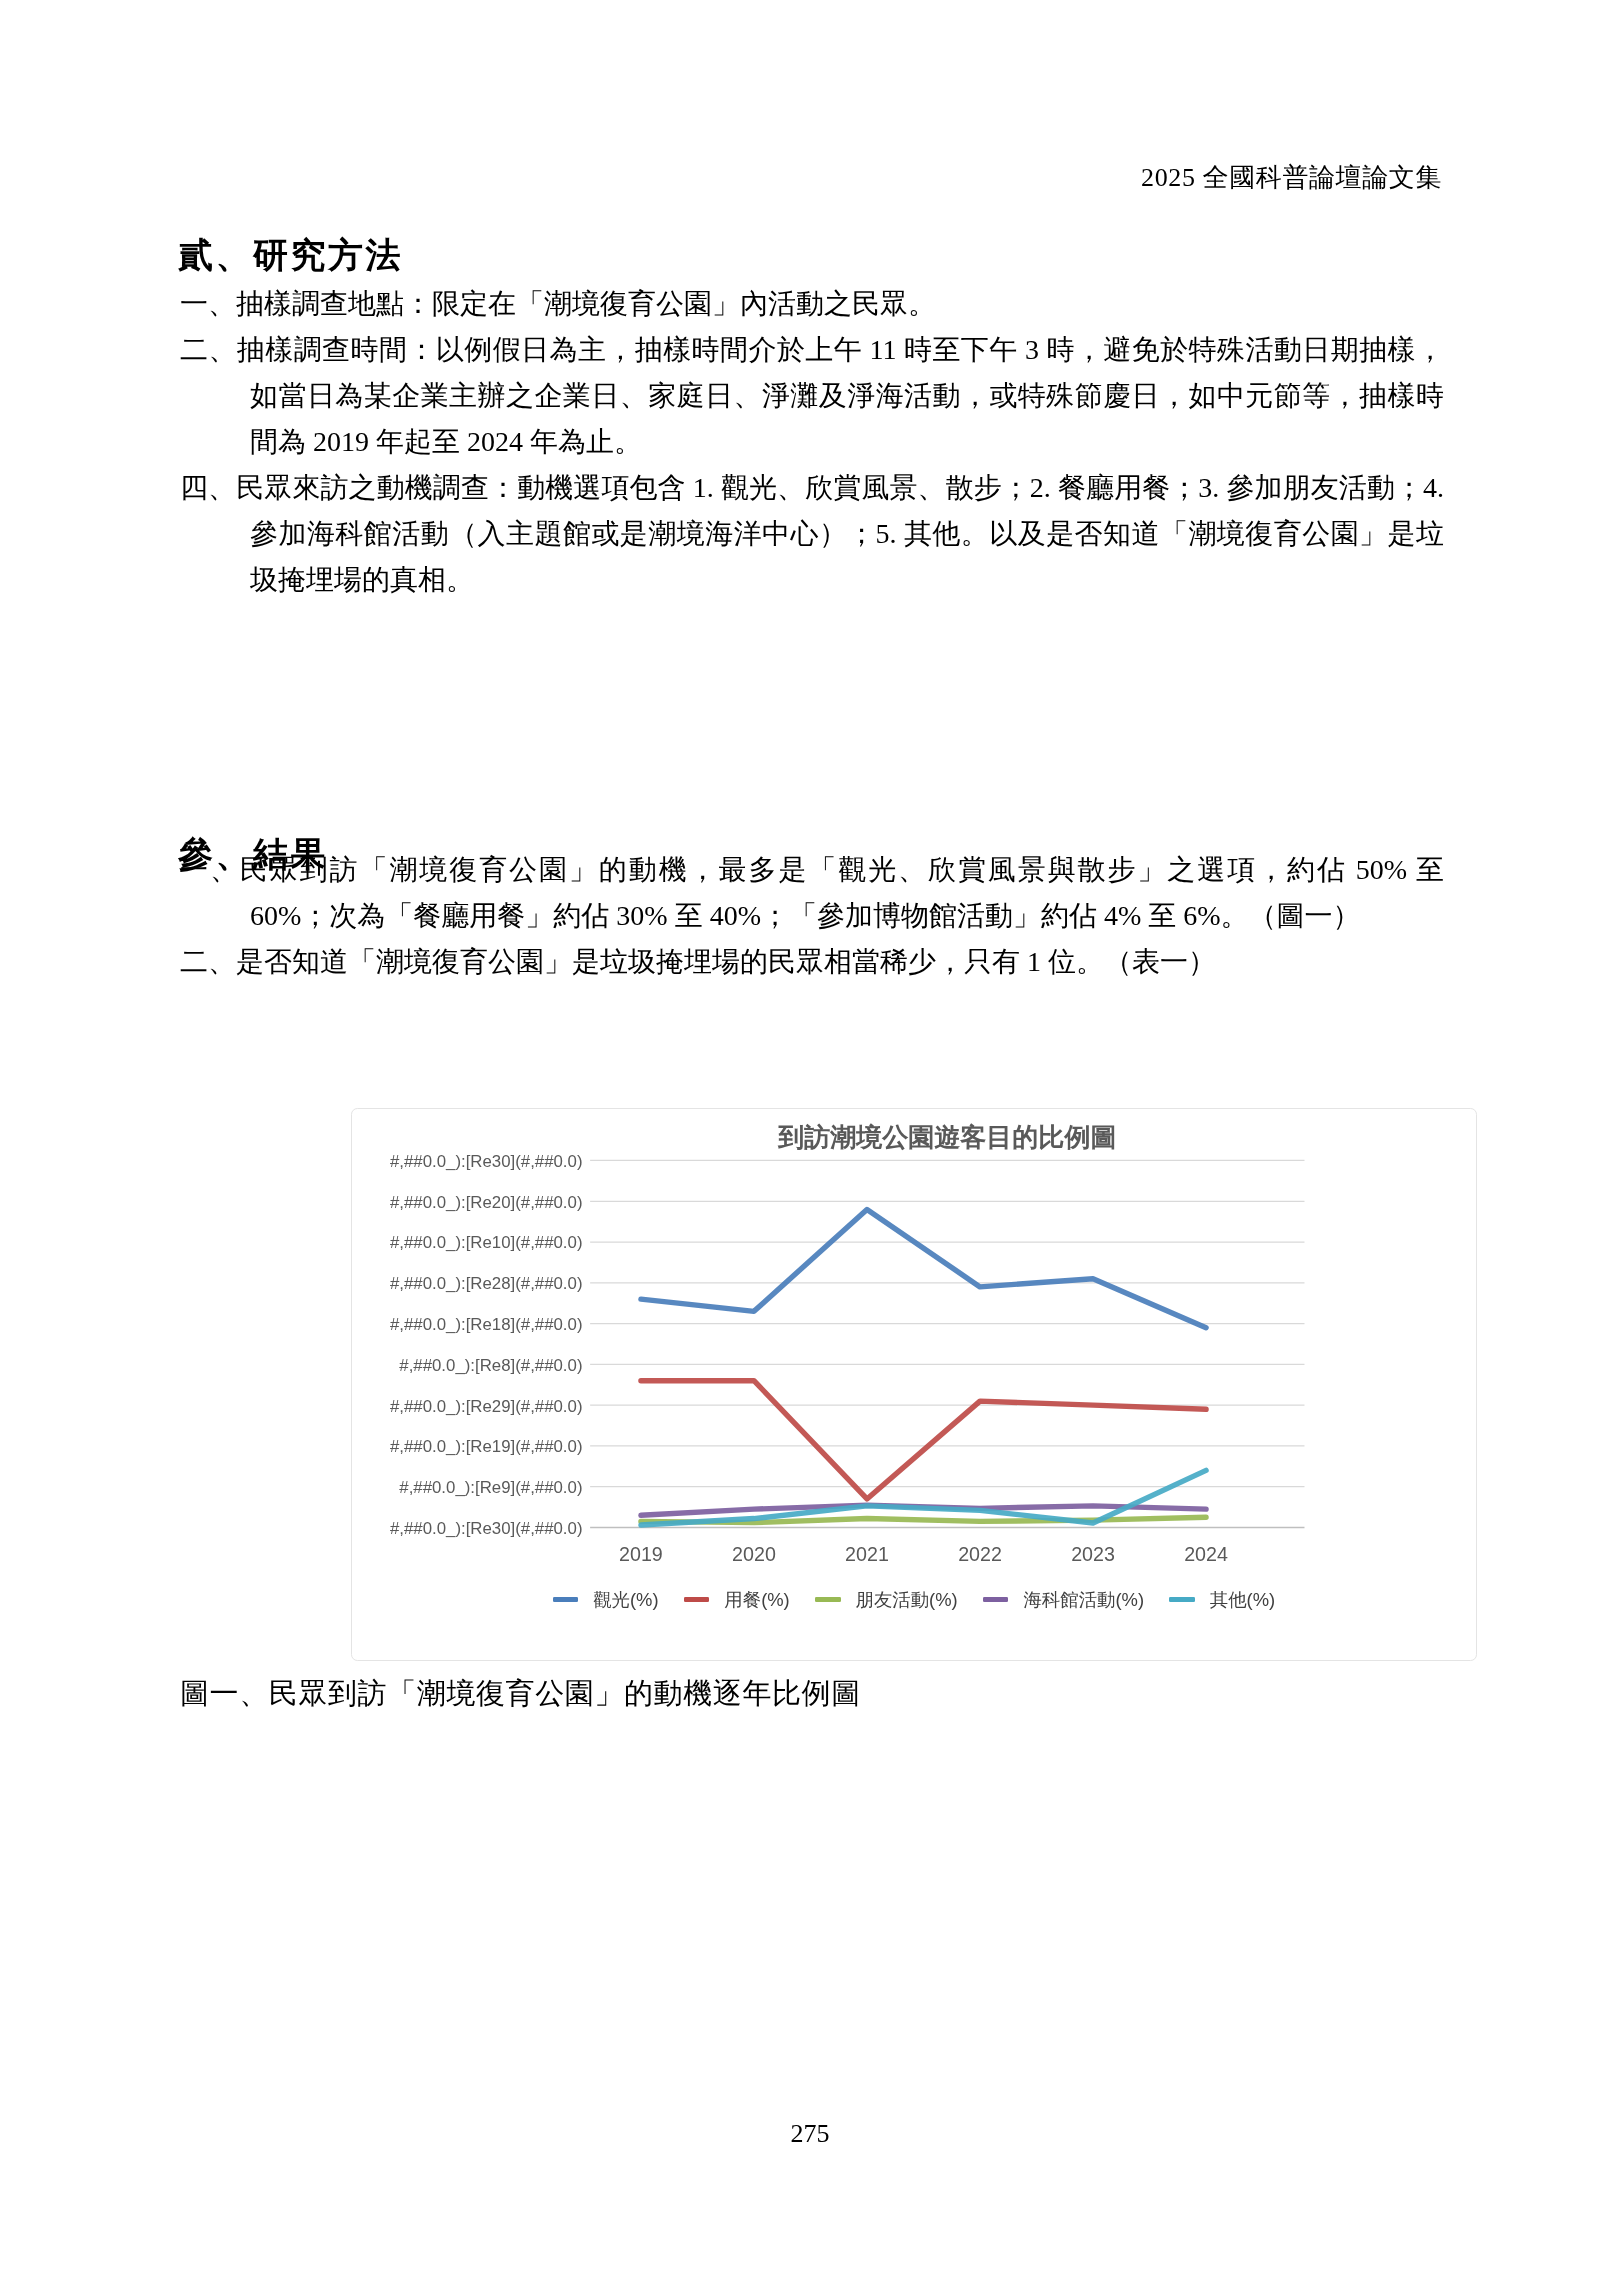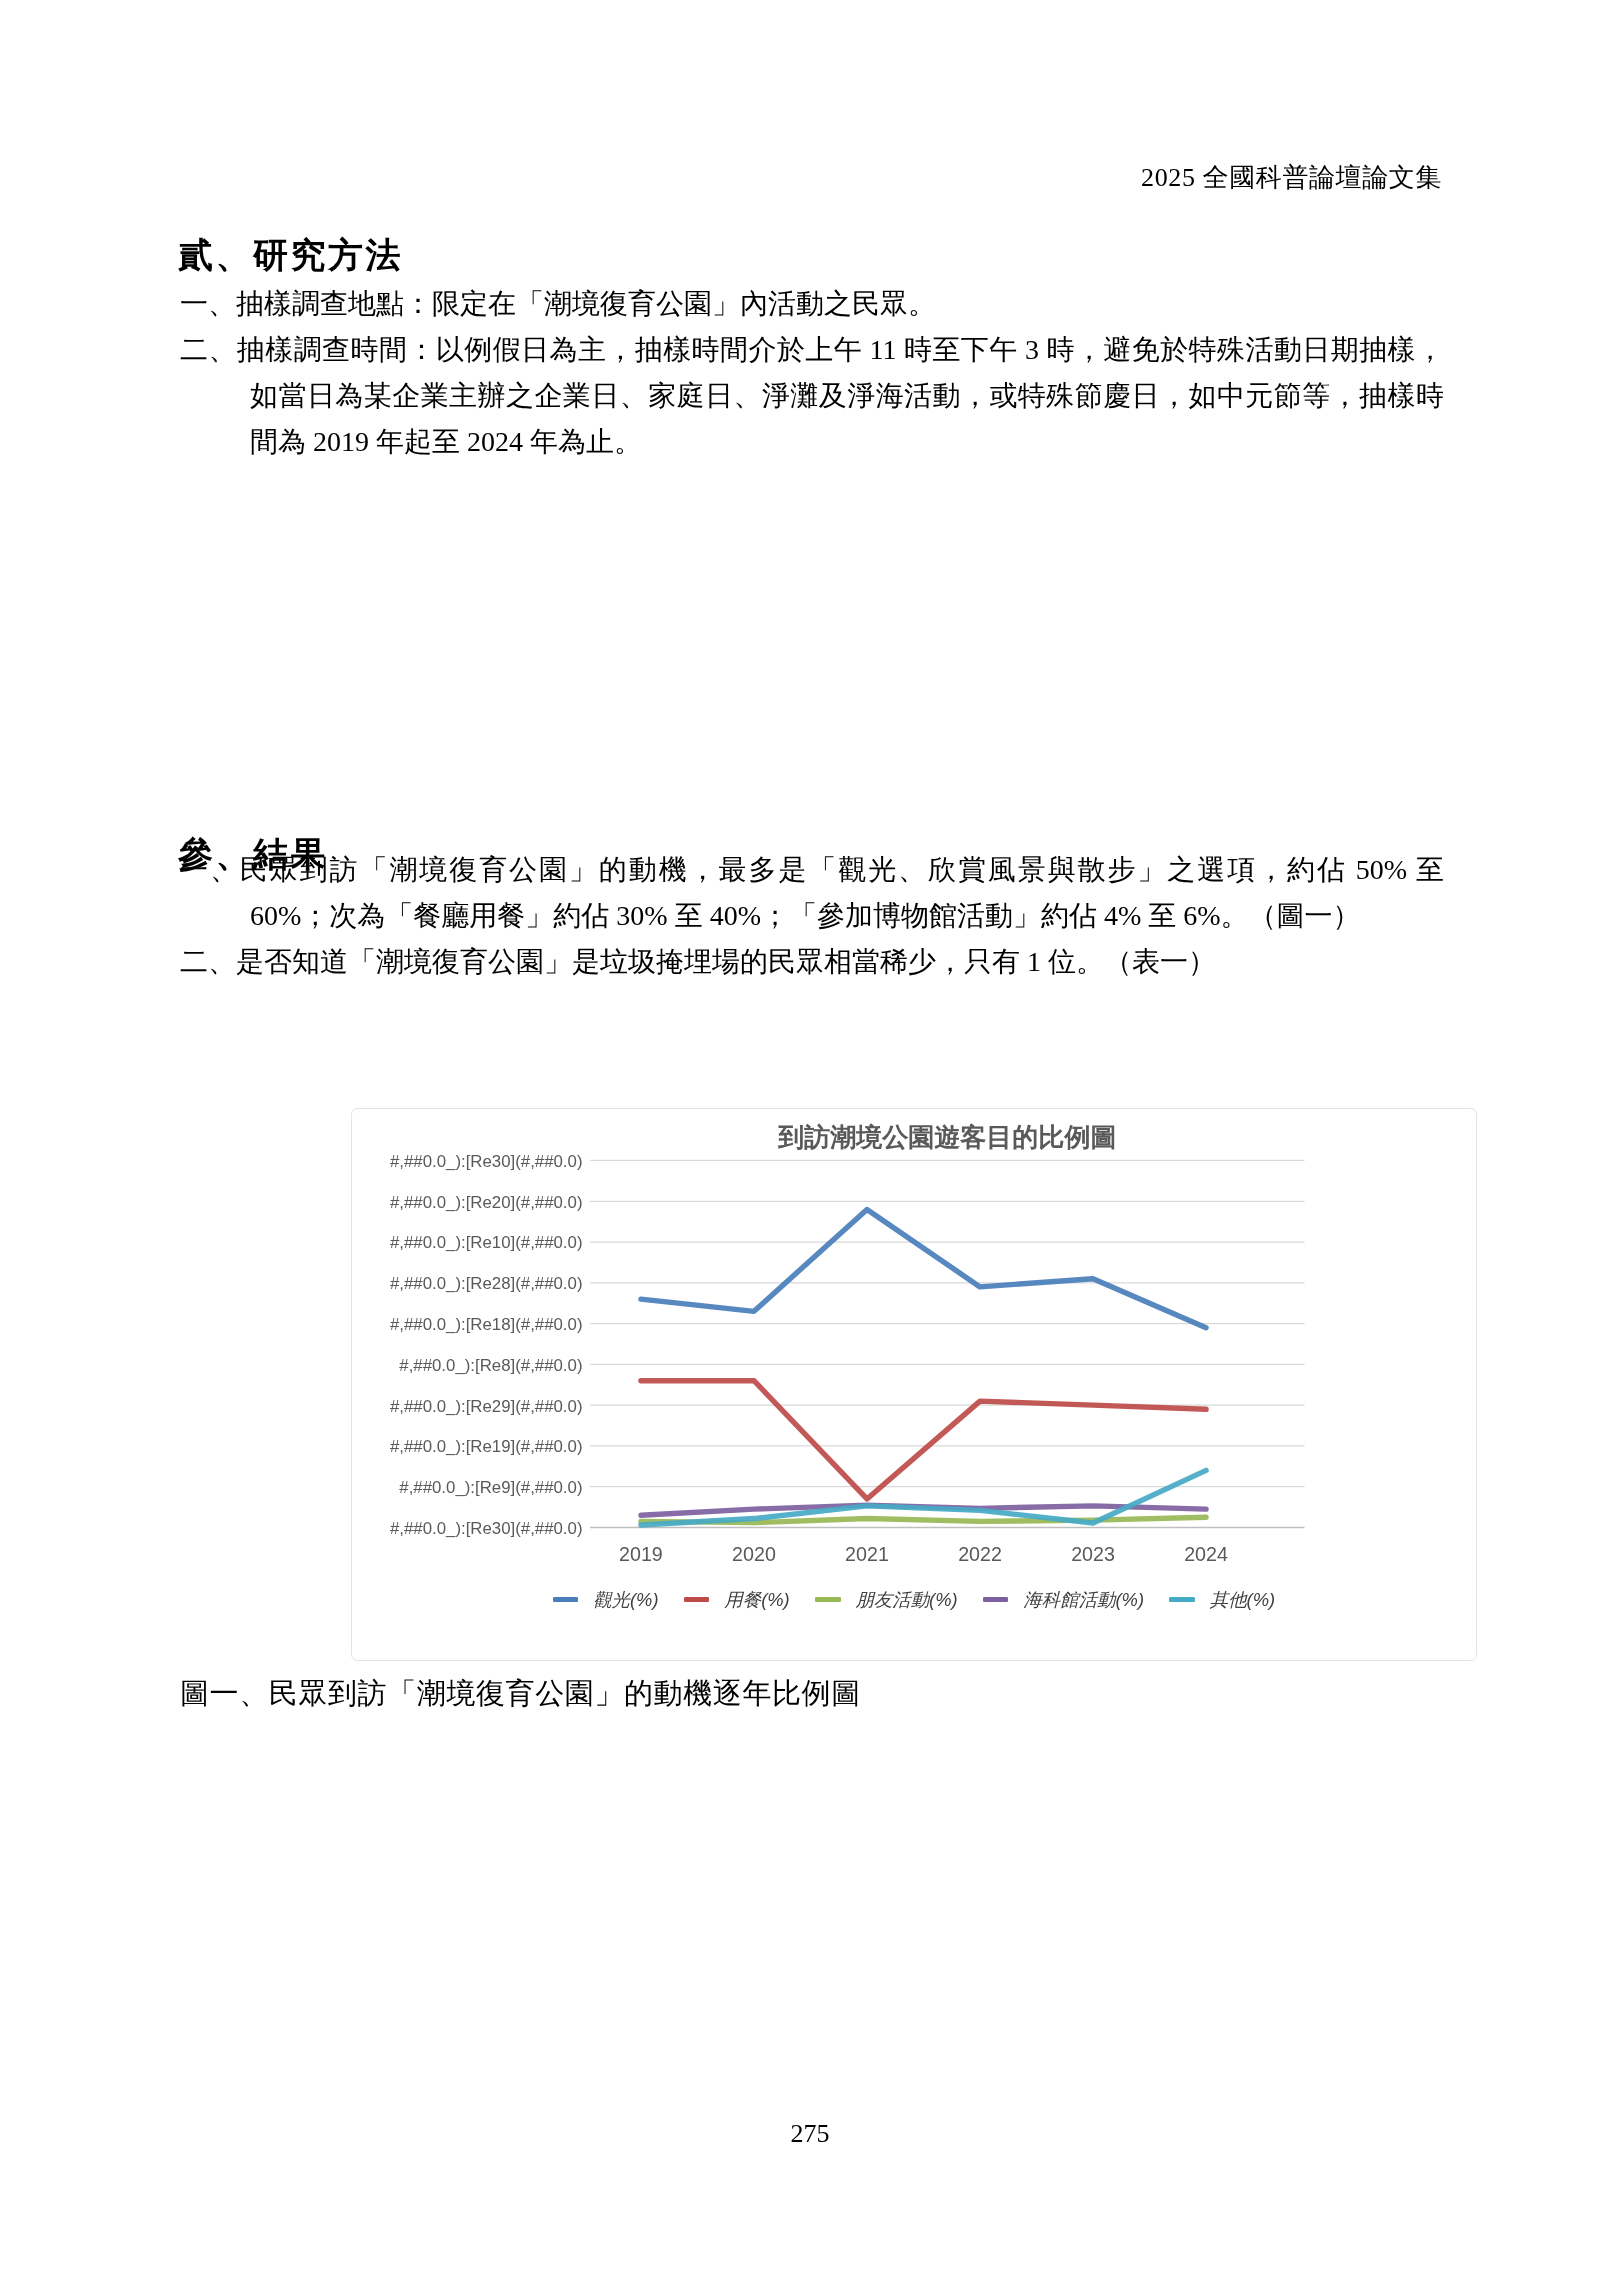--- a/index.html
+++ b/index.html
@@ -3,37 +3,38 @@
 <meta charset="utf-8">
 <style>
   html,body{margin:0;padding:0;background:#ffffff;}
   body{position:relative;width:1620px;height:2273px;font-family:"Liberation Serif", serif;color:#000;}
   .hdr{position:absolute;top:160px;right:178px;font-size:26px;letter-spacing:0.6px;}
   .sec-head{position:absolute;left:178px;font-size:35px;font-weight:bold;letter-spacing:2.5px;}
   .list{position:absolute;left:180px;width:1264px;font-size:28px;line-height:46px;text-align:justify;}
   .list .item{padding-left:70px;text-indent:-70px;}
   .chart-box{position:absolute;left:351px;top:1108px;width:1126px;height:553px;background:#fff;border:1.3px solid #e4e4e4;border-radius:6.4px;box-sizing:border-box;}
   .legend{position:absolute;left:0;right:0;top:478px;display:flex;justify-content:center;align-items:center;gap:25.4px;font-family:"Liberation Sans", sans-serif;}
-  .legend .li{display:flex;align-items:center;gap:15px;font-style:italic;}
+  .legend .li{display:flex;align-items:center;gap:15px;}
   .legend .dash{width:25.4px;height:5.7px;border-radius:1.3px;}
   .legend .lab{font-size:18.4px;color:#3f3f3f;}
   .caption{position:absolute;left:180px;top:1674px;font-size:29px;letter-spacing:0.6px;}
   .pageno{position:absolute;left:0;width:100%;top:2088px;text-align:center;font-size:26px;margin-top:31px;}
   svg{display:block;}
 </style>
 </head>
 <body>
 
 <div class="hdr">2025 全國科普論壇論文集</div>
 
 <div class="sec-head" style="top:232px;">貳、研究方法</div>
 
 <div class="list" style="top:281px;">
   <div class="item">一、抽樣調查地點：限定在「潮境復育公園」內活動之民眾。</div>
   <div class="item">二、抽樣調查時間：以例假日為主，抽樣時間介於上午 11 時至下午 3 時，避免於特殊活動日期抽樣，如當日為某企業主辦之企業日、家庭日、淨灘及淨海活動，或特殊節慶日，如中元節等，抽樣時間為 2019 年起至 2024 年為止。</div>
+  <div class="item">四、民眾來訪之動機調查：動機選項包含 1. 觀光、欣賞風景、散步；2. 餐廳用餐；3. 參加朋友活動；4. 參加海科館活動（入主題館或是潮境海洋中心）；5. 其他。以及是否知道「潮境復育公園」是垃圾掩埋場的真相。</div>
 </div>
 
 <div class="sec-head" style="top:831px;">參、結果</div>
 
 <div class="list" style="top:847px;">
   <div class="item">一、民眾到訪「潮境復育公園」的動機，最多是「觀光、欣賞風景與散步」之選項，約佔 50% 至 60%；次為「餐廳用餐」約佔 30% 至 40%；「參加博物館活動」約佔 4% 至 6%。（圖一）</div>
   <div class="item">二、是否知道「潮境復育公園」是垃圾掩埋場的民眾相當稀少，只有 1 位。（表一）</div>
 </div>
 
 <div class="chart-box">

